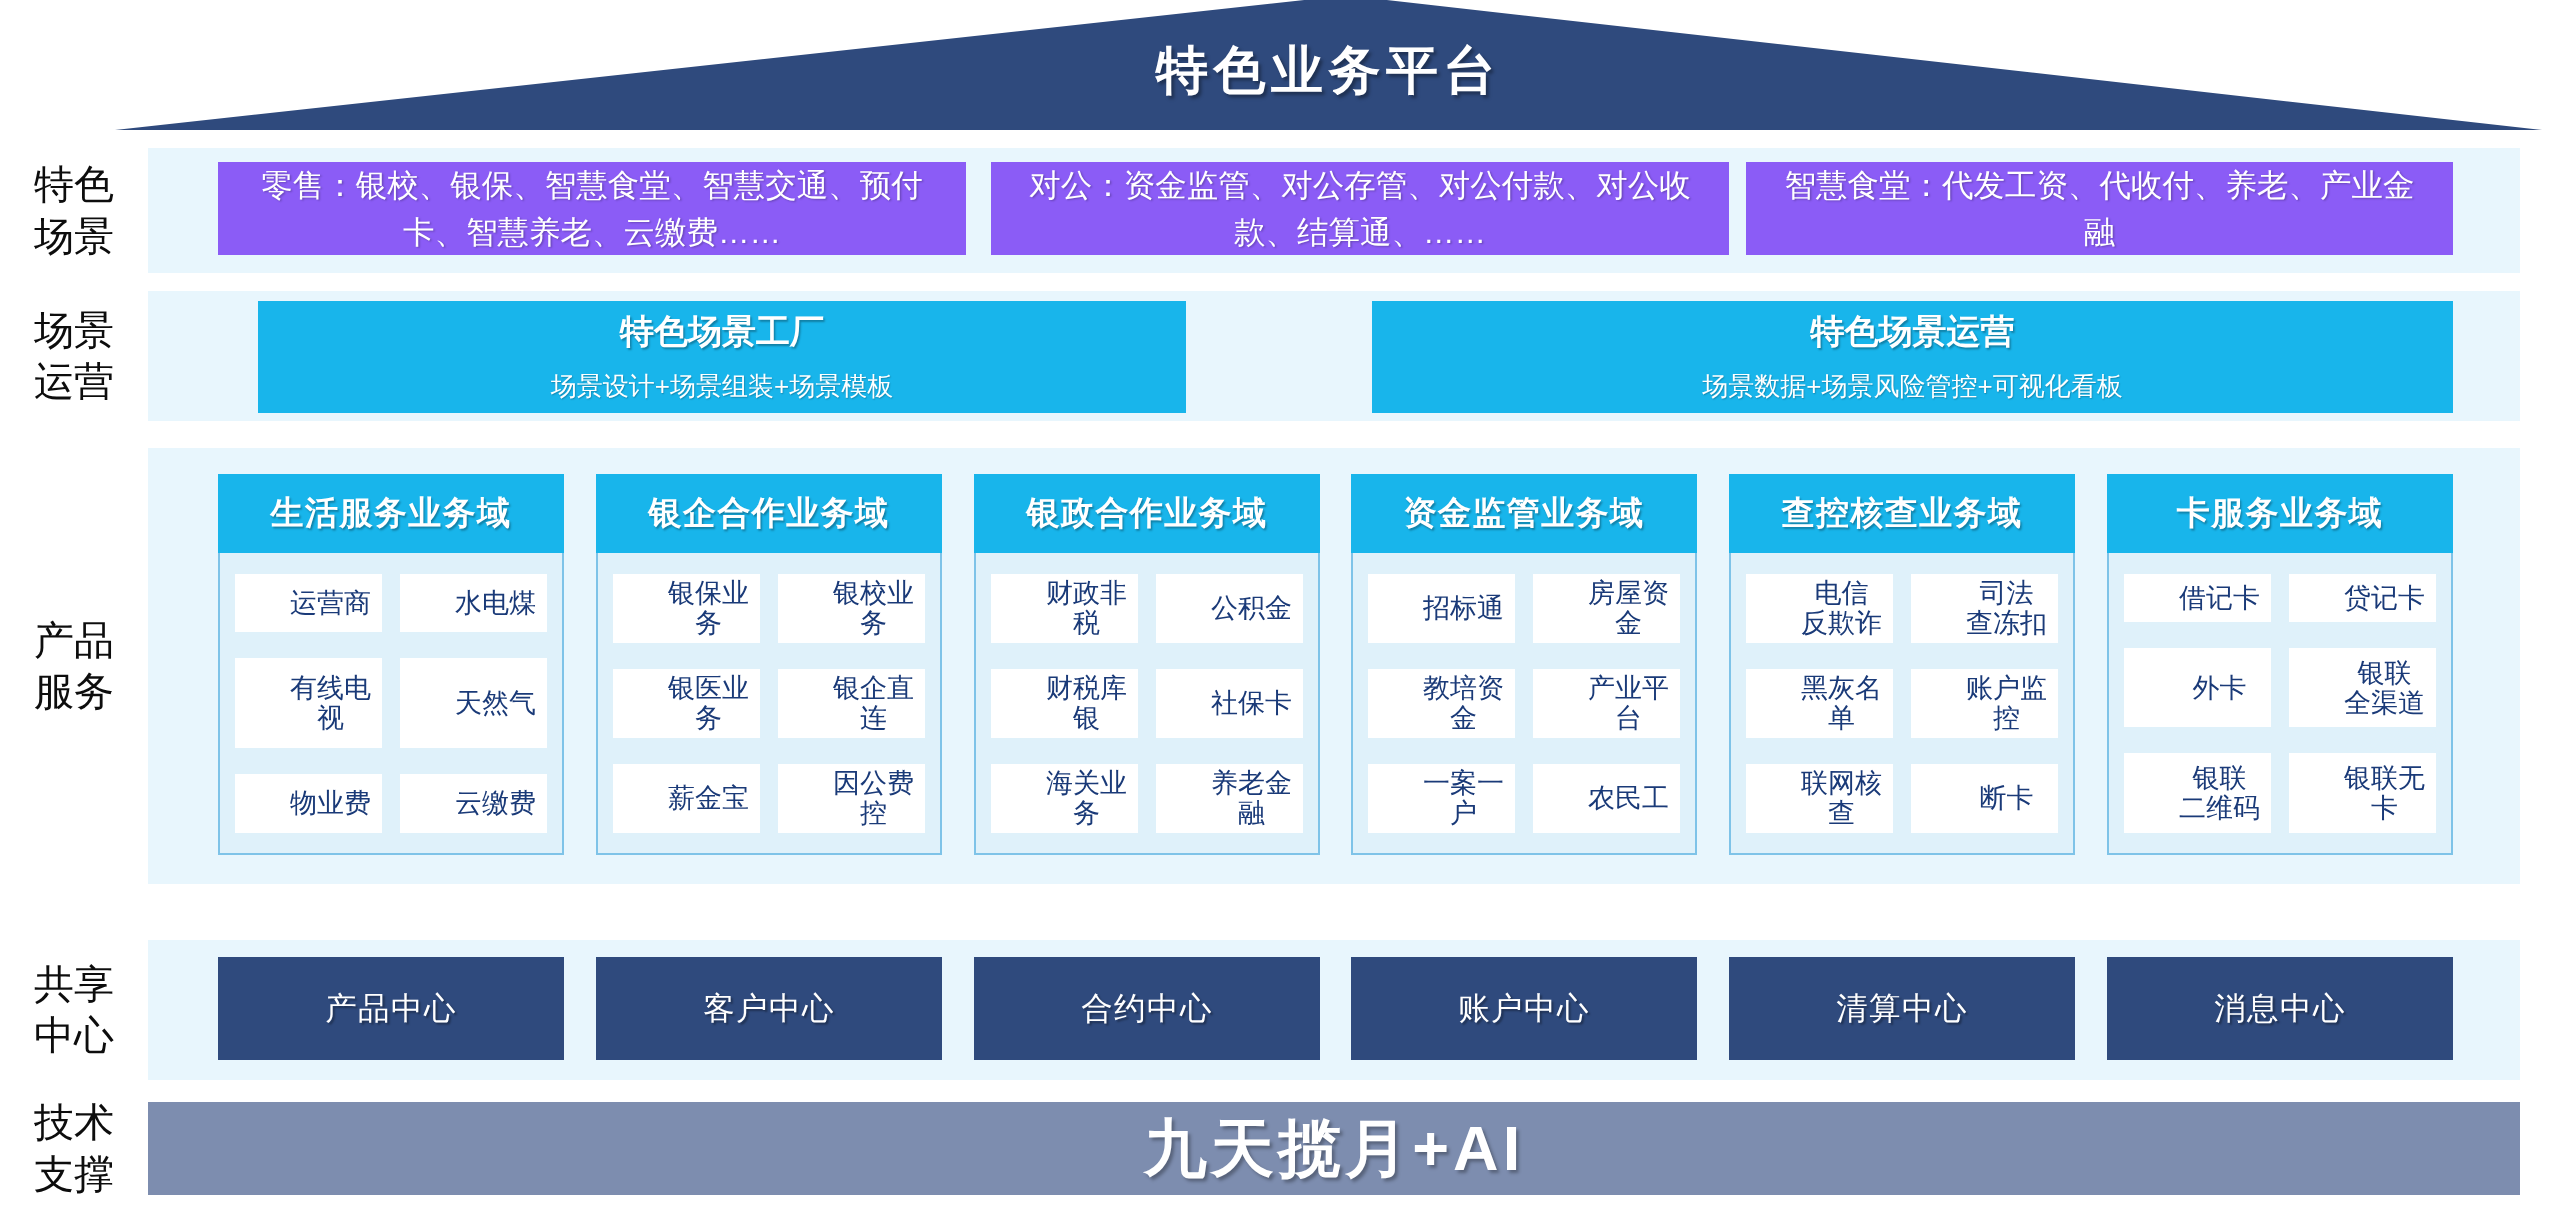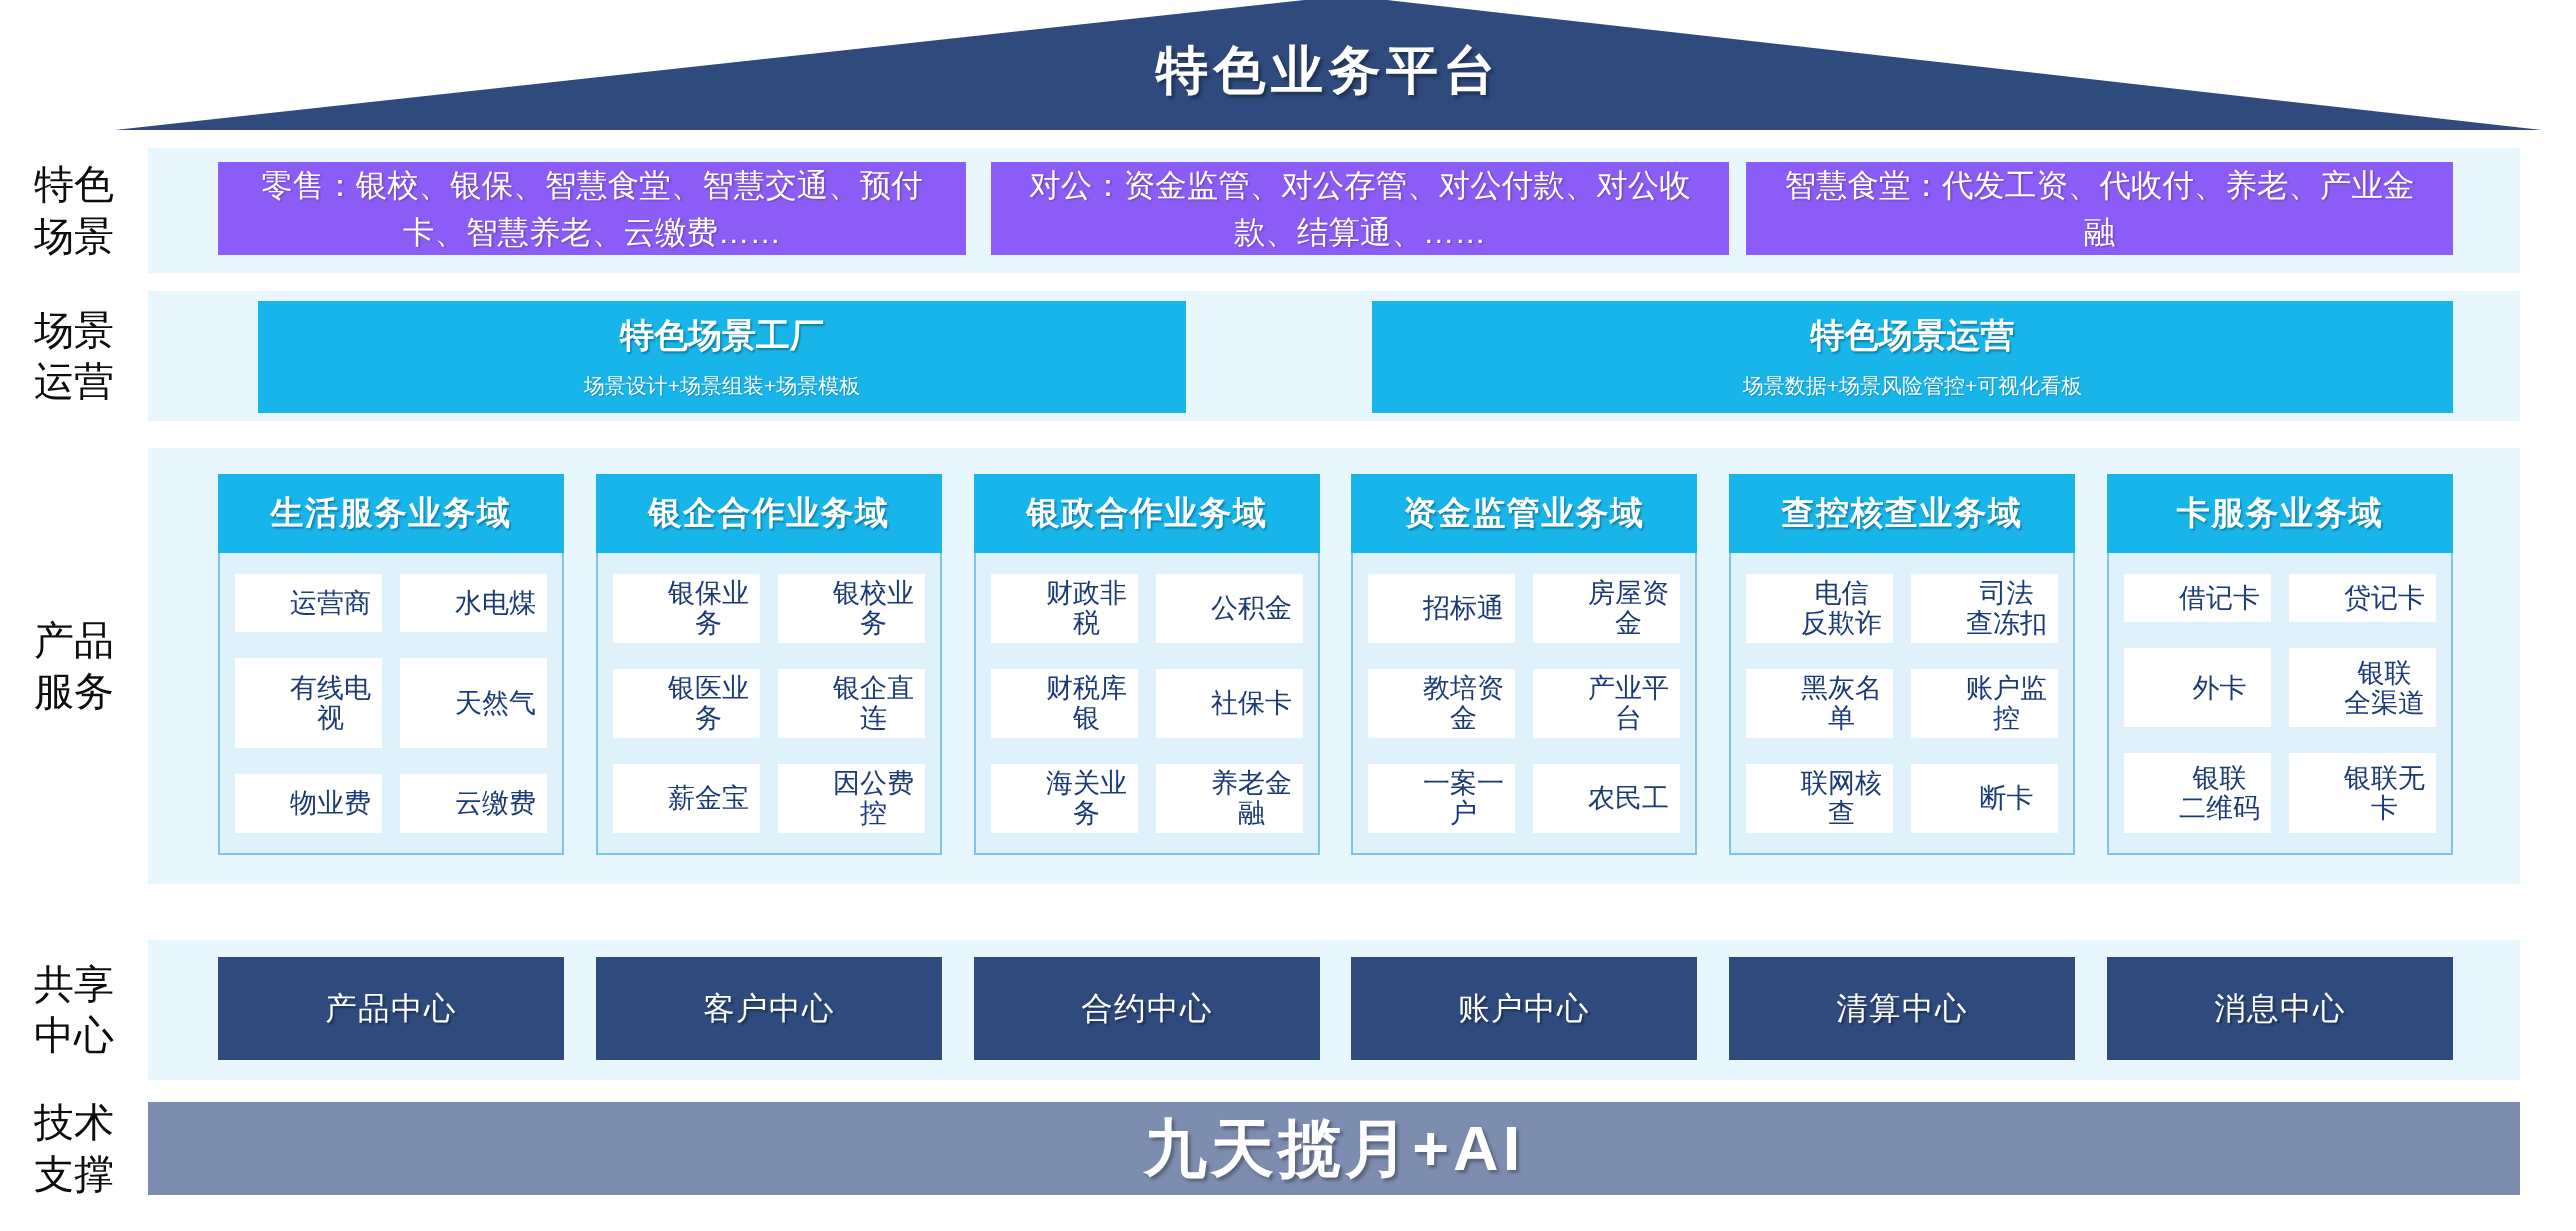--- a/index.html
+++ b/index.html
@@ -46,21 +46,21 @@
   .sbox2{left:843px;width:738px;}
   .sbox3{left:1598px;width:707px;}
   
   .obox{
     position:absolute;top:9.6px;height:112px;background:#18B5EB;color:#fff;text-align:center;
     display:flex;flex-direction:column;justify-content:center;gap:13.7px;
   }
   .obox1{left:70px;width:928px;margin-left:40px;}
   .obox2{left:1224px;width:1081px;justify-content:center;}
   .obox-title{font-size:34px;font-weight:bold;text-shadow:1.4px 2.1px 2.1px rgba(0,0,0,.3);}
-  .obox-sub{font-size:21px;text-shadow:0.7px 1.4px 1.4px rgba(0,0,0,.25);}
+  .obox-sub{font-size:26px;text-shadow:0.7px 1.4px 1.4px rgba(0,0,0,.25);}
   
   .pcol{position:absolute;top:26px;width:346px;height:381px;}
   .pcol1{left:70px;}  .pcol2{left:448px;}  .pcol3{left:826px;}
   .pcol4{left:1203px;} .pcol5{left:1581px;} .pcol6{left:1959px;}
   .pcol-header{
     height:79px;background:#18B5EB;color:#fff;font-weight:bold;font-size:33px;
     display:flex;align-items:center;justify-content:center;letter-spacing:1.4px;
     text-shadow:1.4px 2.1px 2.1px rgba(0,0,0,.3);
   }
   .pcol-body{

